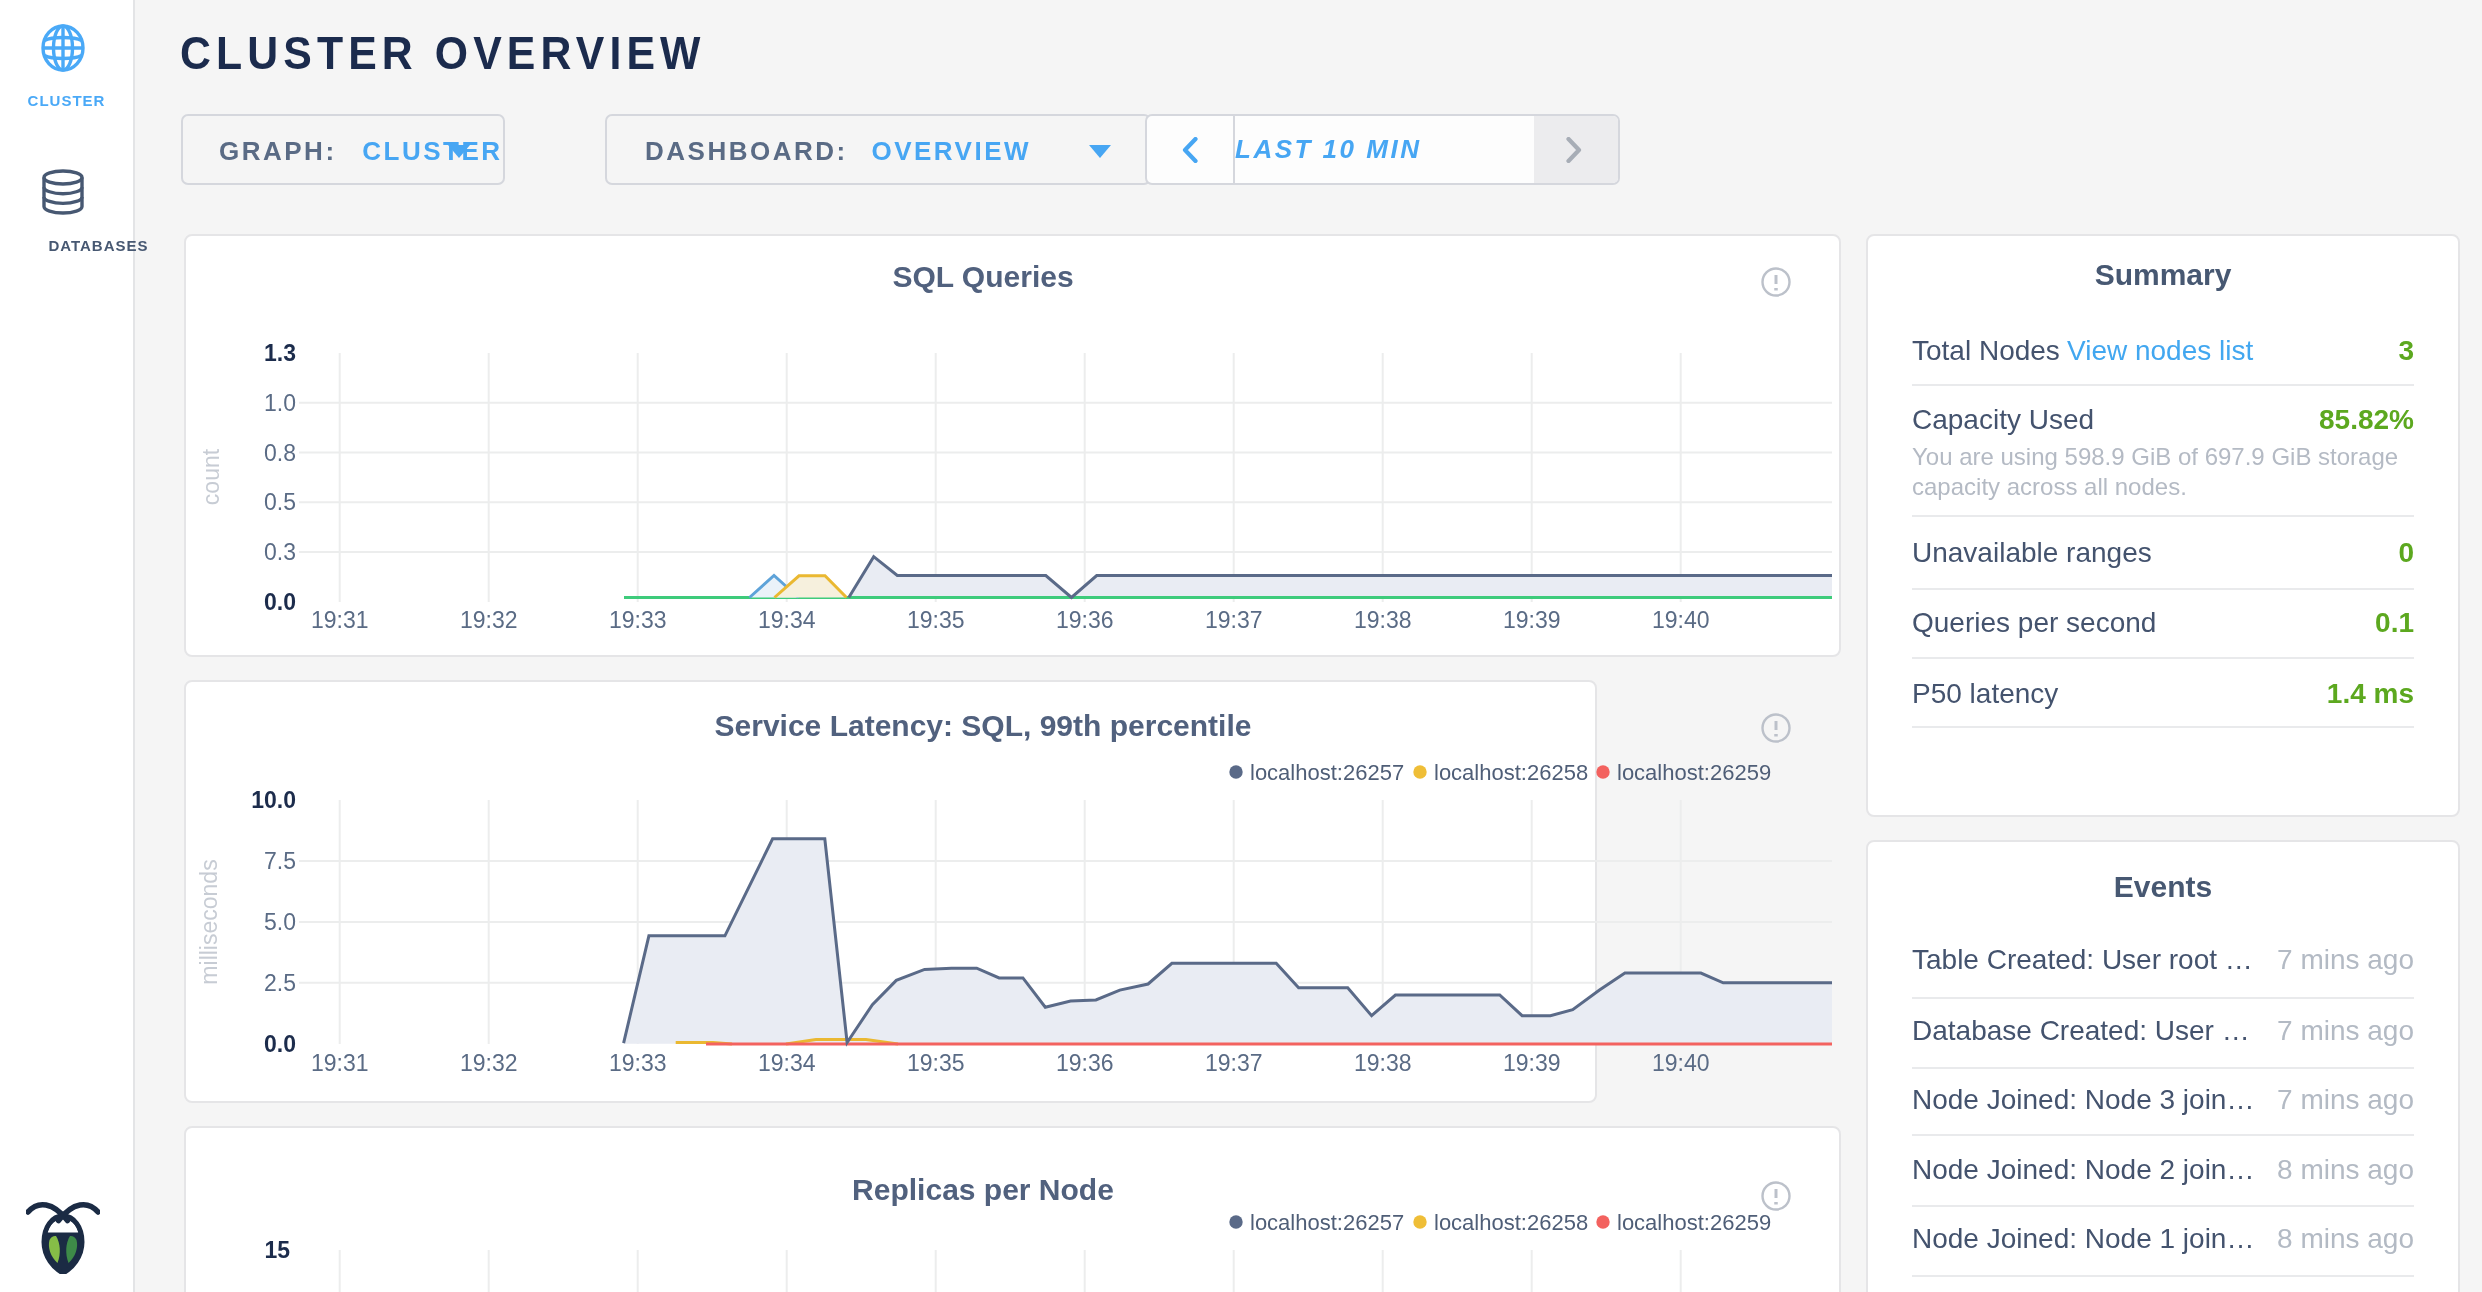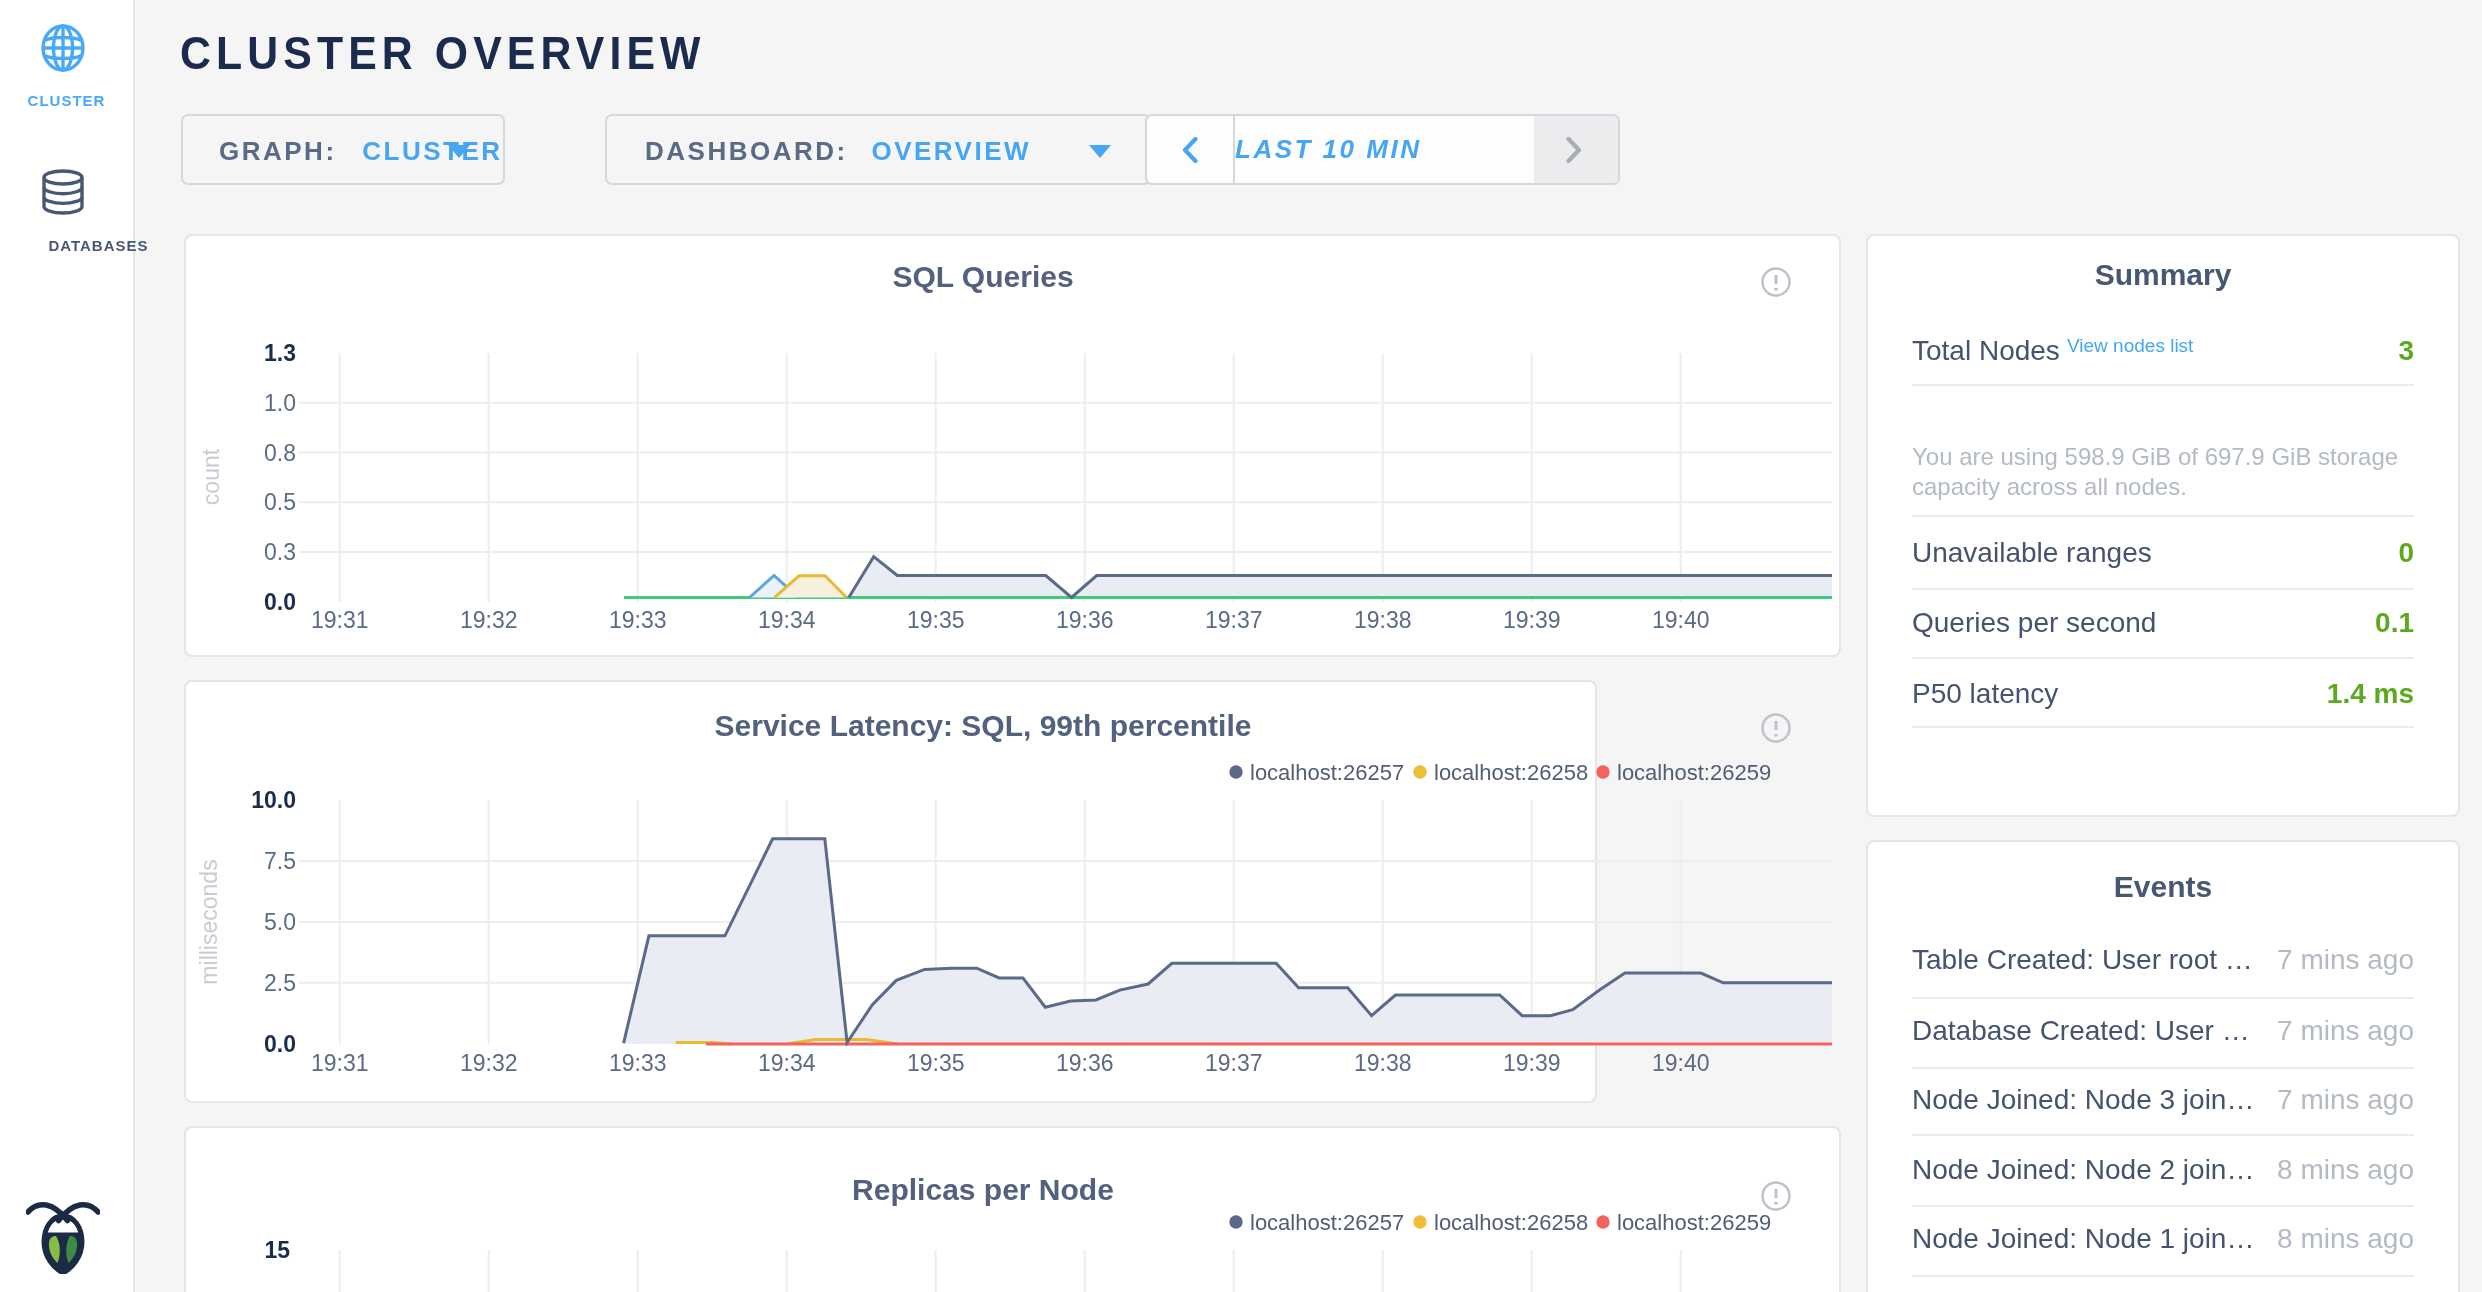--- a/index.html
+++ b/index.html
@@ -215,24 +215,28 @@
     <line x1="1196.7" y1="122" x2="1196.7" y2="396"></line>
     <line x1="1345.7" y1="122" x2="1345.7" y2="396"></line>
     <line x1="1494.7" y1="122" x2="1494.7" y2="396"></line>
   </g>
 </svg>
 </div>
 <div class="card" style="left:1866px;top:234px;width:594px;height:583px;">
   <div class="ctitle" style="top:22px;color:#475872;">Summary</div>
   <div class="srow" style="top:99px;">
     <span class="slbl">Total Nodes</span>
-    <span style="position:absolute;left:155px;top:0;font-size:19px;color:#42a7f0;white-space:nowrap;">View nodes list</span>
+    <span style="position:absolute;left:155px;top:0;font-size:28px;color:#42a7f0;white-space:nowrap;">View nodes list</span>
     <span class="sval">3</span>
   </div>
   <div class="ssep" style="top:147.5px;"></div>
+  <div class="srow" style="top:168px;">
+    <span class="slbl">Capacity Used</span>
+    <span class="sval">85.82%</span>
+  </div>
   <div class="srow" style="top:206px;font-size:24px;color:#b4bac4;line-height:30px;white-space:nowrap;">You are using 598.9 GiB of 697.9 GiB storage<br>capacity across all nodes.</div>
   <div class="ssep" style="top:279px;"></div>
   <div class="srow" style="top:301px;">
     <span class="slbl">Unavailable ranges</span>
     <span class="sval">0</span>
   </div>
   <div class="ssep" style="top:352.4px;"></div>
   <div class="srow" style="top:371px;">
     <span class="slbl">Queries per second</span>
     <span class="sval">0.1</span>

